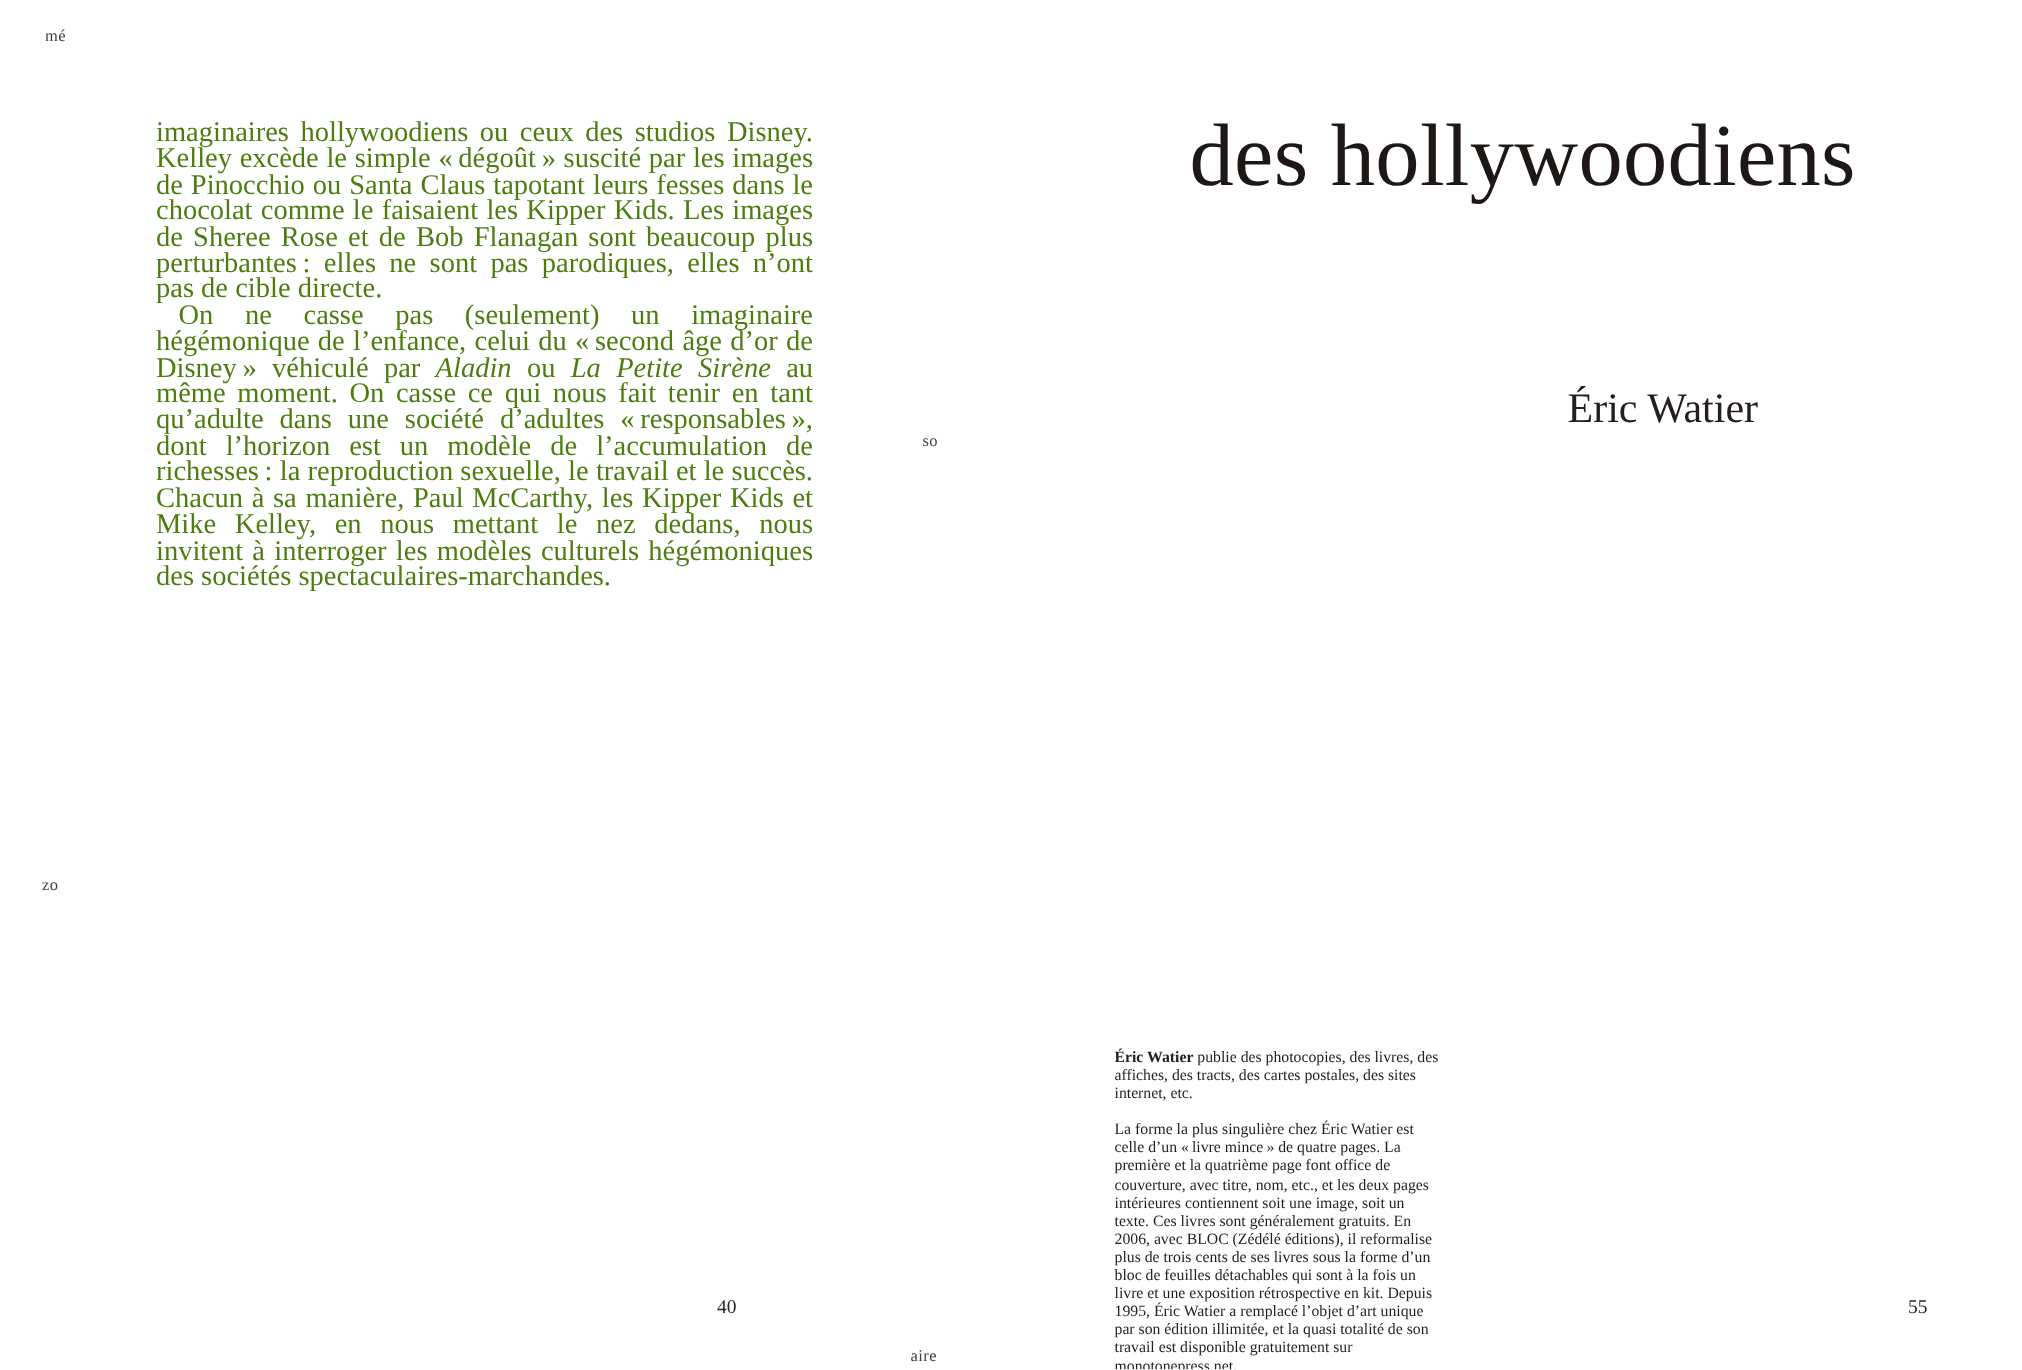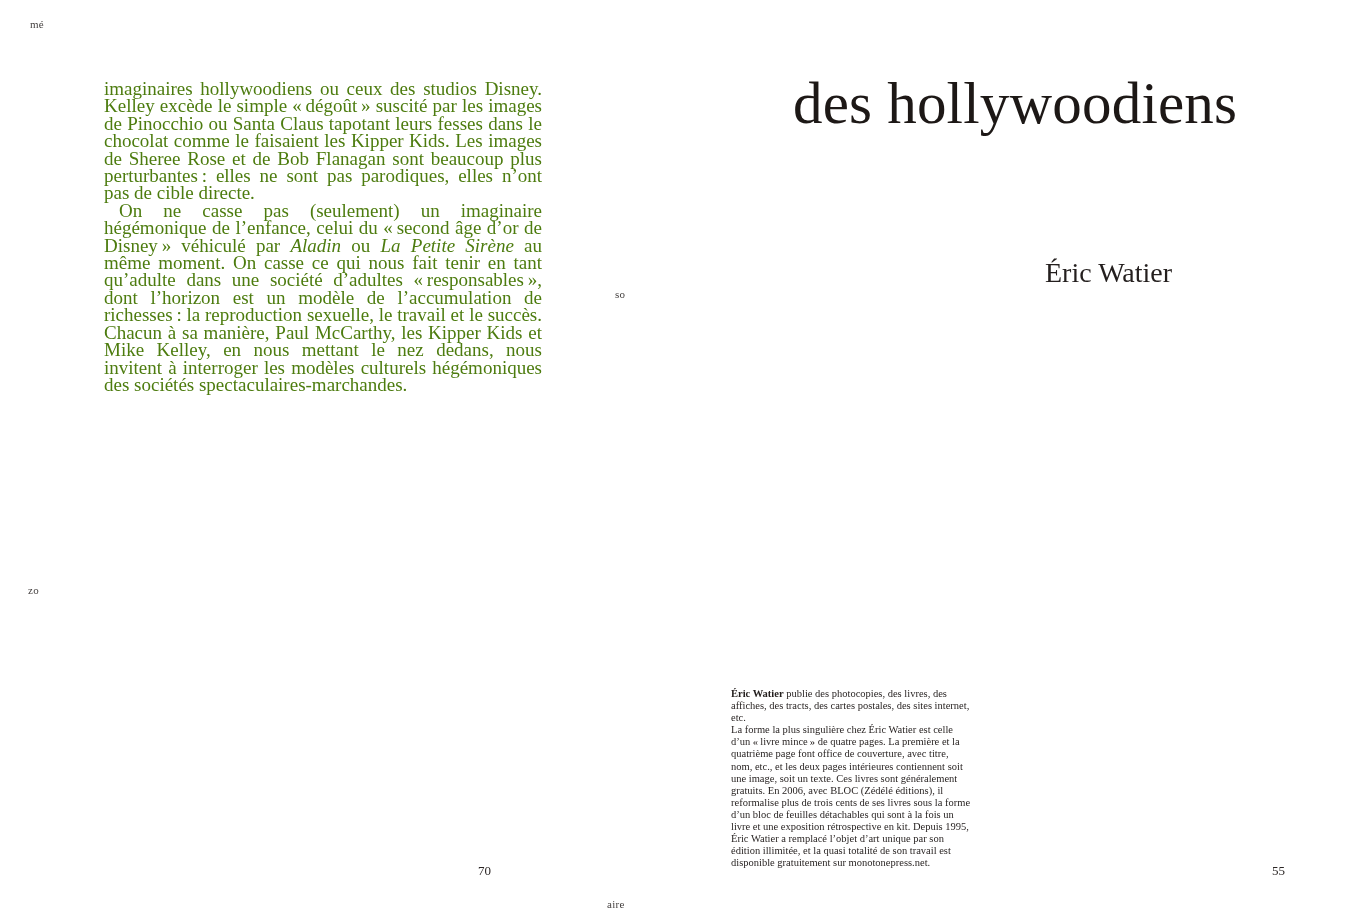--- a/index.html
+++ b/index.html
@@ -95,21 +95,21 @@
   .bio {
     position: absolute;
     left: 731px;
     top: 688px;
     width: 240px;
     font-size: 10.5px;
     line-height: 12.1px;
     color: #241f1e;
   }
   .bio p {
-    margin: 0;
+    margin: 12px;
     padding: 0;
     font-family: Liberation Serif, serif;
   }
   .bio strong {
     font-weight: bold;
   }
 
   
   .page-number {
     position: absolute;
@@ -130,21 +130,21 @@
 
   <span class="margin-word mw-zo">zo</span>
 
   <span class="margin-word mw-aire">aire</span>
 
   <div class="body-text">
     <p><span>imaginaires hollywoodiens ou ceux des studios Disney. Kelley excède le simple « dégoût » suscité par les images de Pinocchio ou Santa Claus tapotant leurs fesses dans le chocolat comme le faisaient les Kipper Kids. Les images de Sheree Rose et de Bob Flanagan sont beaucoup plus perturbantes : elles ne sont pas parodiques, elles n’ont pas de cible directe.</span></p>
     <p class="indent"><span>On ne casse pas (seulement) un imaginaire hégémonique de l’enfance, celui du « second âge d’or de Disney » véhiculé par </span><em>Aladin</em><span> ou </span><em>La Petite Sirène</em><span> au même moment. On casse ce qui nous fait tenir en tant qu’adulte dans une société d’adultes « responsables », dont l’horizon est un modèle de l’accumulation de richesses : la reproduction sexuelle, le travail et le succès. Chacun à sa manière, Paul McCarthy, les Kipper Kids et Mike Kelley, en nous mettant le nez dedans, nous invitent à interroger les modèles culturels hégémoniques des sociétés spectaculaires-marchandes.</span></p>
   </div>
 
-  <span class="page-number pn-left">70</span>
+  <span class="page-number pn-left">40</span>
 
   <h1 class="title">
     <span class="title-line">des hollywoodiens</span>
   </h1>
 
   <div class="author">Éric Watier</div>
 
 
   <div class="bio">
     <p><strong>Éric Watier</strong><span> publie des photocopies, des livres, des affiches, des tracts, des cartes postales, des sites internet, etc.</span></p>

